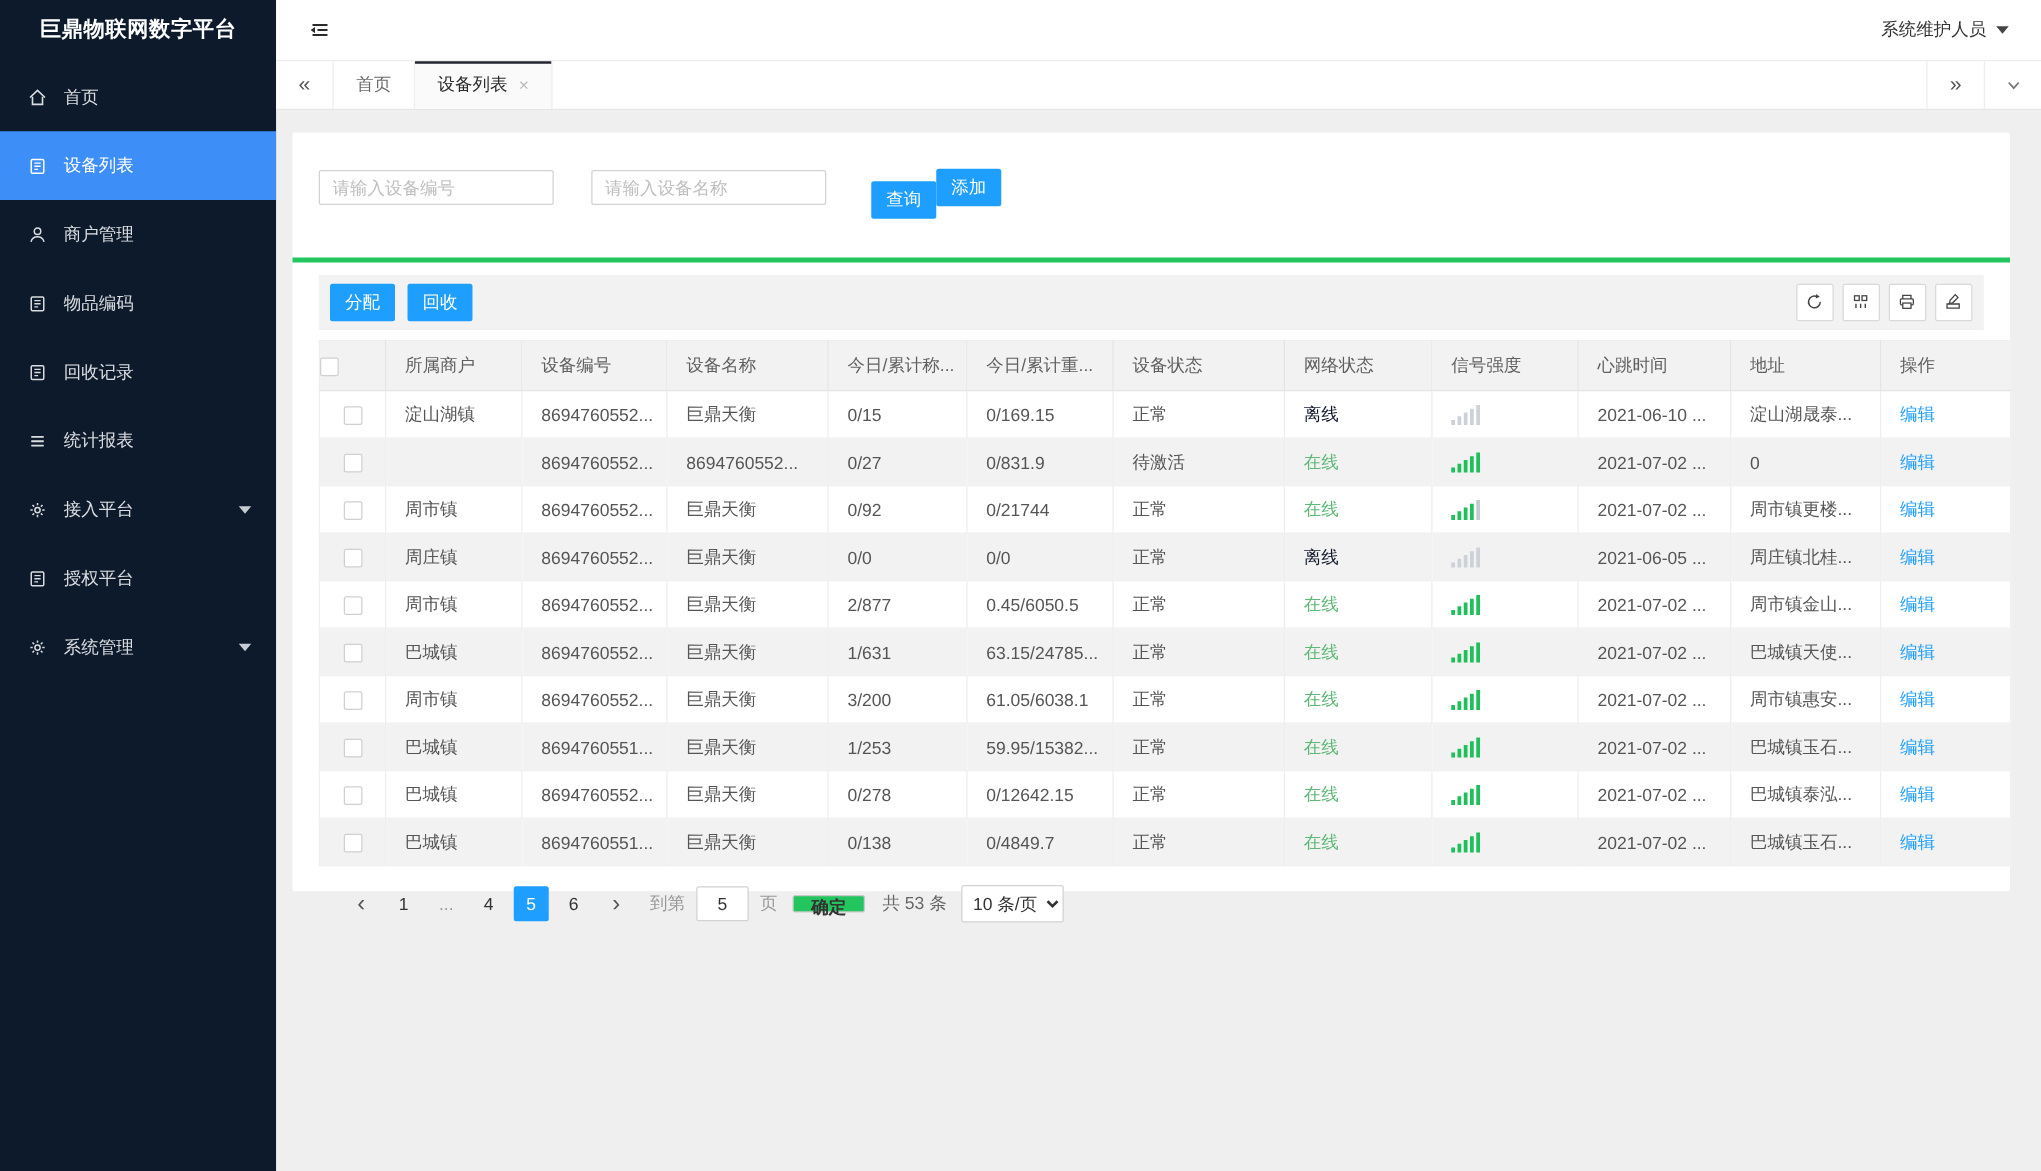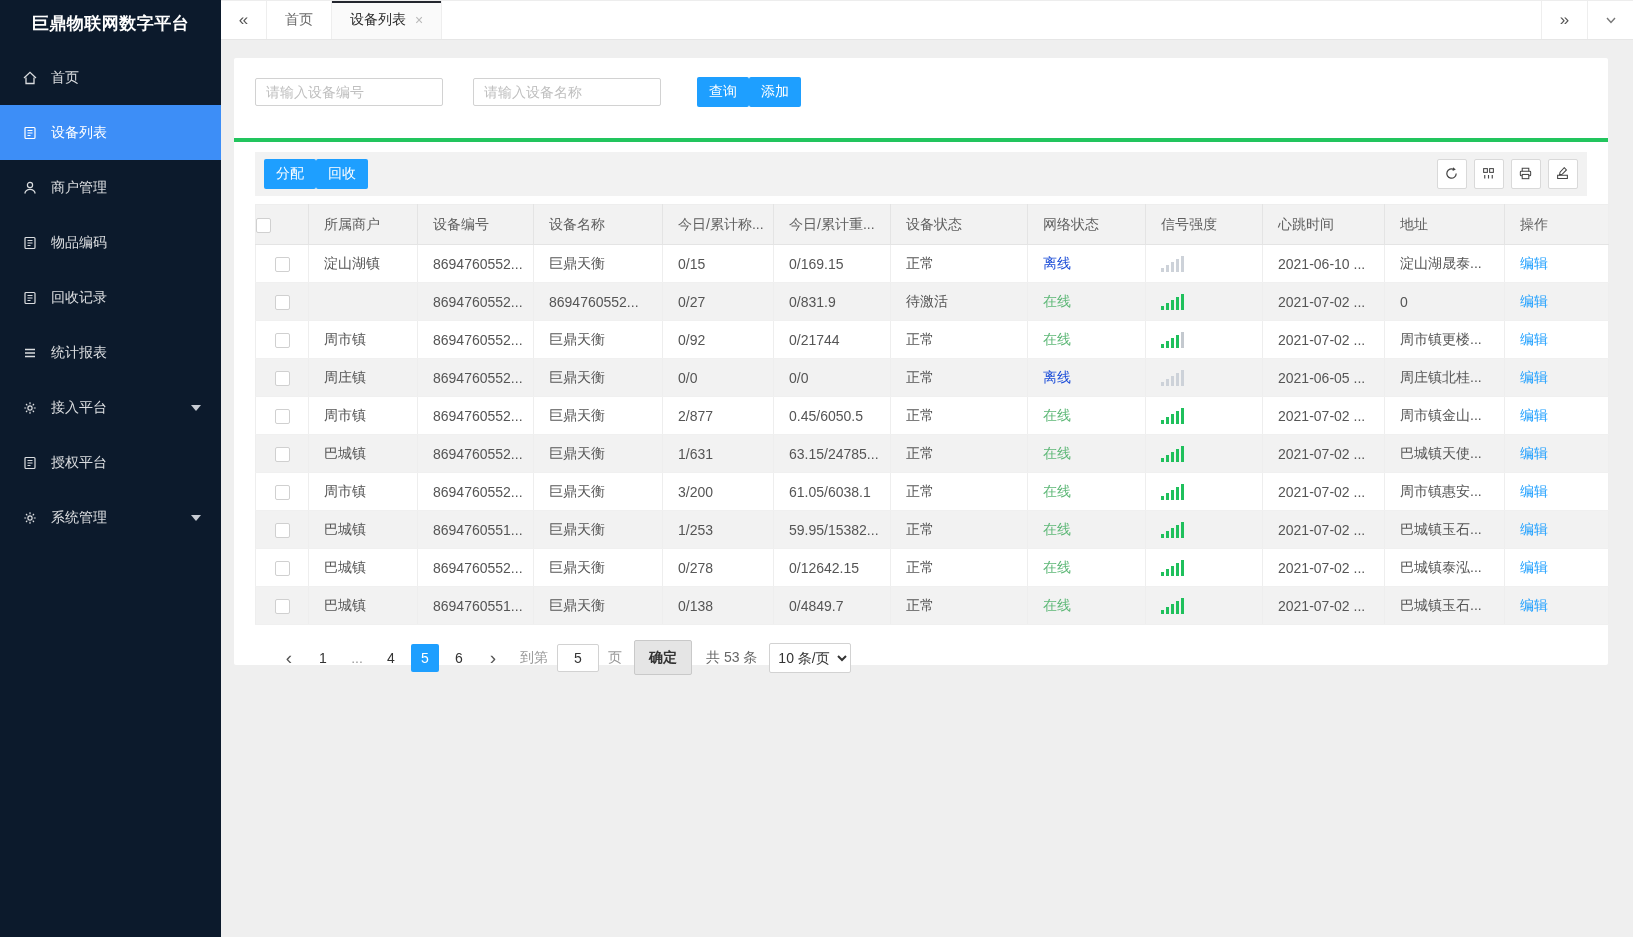--- a/index.html
+++ b/index.html
@@ -36,57 +36,57 @@
   .tab-right { margin-left:auto; display:flex; }
   .chev-dn svg { width:14px; height:14px; }
 
   
   .content { flex:1; padding:18px 25px 0 13px; }
   .panel { background:#fff; border-radius:2px; height:607px; }
 
   .search-row { display:flex; align-items:center; padding:19px 21px 31px 21px; border-bottom:4px solid #22c55e; }
   .txt-input { width:188px; height:28px; border:1px solid #d2d2d2; border-radius:2px; padding:0 10px; font-size:14px; color:#333; outline:none; font-family:inherit; }
   .txt-input::placeholder { color:#bfbfbf; }
-  .ml30 { margin-left:30px; } .ml36 { margin-left:36px; } .ml16 { }
+  .ml30 { margin-left:30px; } .ml36 { margin-left:36px;margin-top:20px; } .ml16 { }
   .btn { height:30px; padding:0 12px; background:#1e9fff; color:#fff; border:none; border-radius:2px; font-size:14px; cursor:pointer; font-family:inherit; }
 
   .grid-wrap { margin:10px 21px 0 21px; }
   .band { background:#f2f2f2; height:44px; display:flex; align-items:center; justify-content:space-between; padding:0 9px; }
-  .band-left { display:flex; }
+  .band-left { display:flex; gap:10px; }
   .band-right { display:flex; gap:7px; }
   .icon-btn { width:30px; height:30px; background:#fff; border:1px solid #d9d9d9; border-radius:2px; display:flex; align-items:center; justify-content:center; color:#444; cursor:pointer; }
   .icon-btn svg { width:15px; height:15px; }
 
   table.grid { width:100%; border-collapse:collapse; table-layout:fixed; background:#fff; border:1px solid #eee; margin-top:8px; }
   .grid th { background:#f2f2f2; height:40px; font-weight:normal; color:#5f5f5f; text-align:left; padding:0 15px; border-right:1px solid #e4e4e4; border-bottom:1px solid #e4e4e4; white-space:nowrap; overflow:hidden; }
   .grid td { height:38px; padding:0 15px; color:#555; border-right:1px solid #eee; border-bottom:1px solid #f0f0f0; white-space:nowrap; overflow:hidden; }
   .grid th:last-child, .grid td:last-child { border-right:none; }
   .grid tr.even td { background:#f2f2f2; }
   .cb-col { text-align:center; padding:0 !important; }
   .cbx { display:inline-block; width:15px; height:15px; background:#fff; border:1px solid #d0d0d0; border-radius:2px; vertical-align:middle; cursor:pointer; }
-  td.red { color:#1d4ed8; }
+  td.red { color:#0f172a; }
   td.green { color:#5fb878; }
   .sig { display:flex; align-items:flex-end; gap:2px; height:16px; }
   .sig i { display:block; width:3px; background:#1fc05c; }
   .sig i:nth-child(1){height:4px;} .sig i:nth-child(2){height:7px;} .sig i:nth-child(3){height:10px;} .sig i:nth-child(4){height:13px;} .sig i:nth-child(5){height:16px;}
   .sig.off i { background:#cdd2d9; }
   .sig.four i:nth-child(5) { background:#c4c9cf; }
   .edit-link { color:#1e9fff; text-decoration:none; cursor:pointer; }
 
   
   .pager { display:flex; align-items:center; padding:15px 21px; }
   .pg-arrow { width:26px; text-align:center; font-size:19px; color:#555; cursor:pointer; line-height:1; }
   .pg-pages { display:flex; align-items:center; margin:0 4px; }
   .pg-num { min-width:28px; height:28px; line-height:28px; text-align:center; color:#333; margin:0 3px; cursor:pointer; border-radius:2px; }
   .pg-num.ellipsis { color:#999; cursor:default; }
   .pg-num.active { background:#1e9fff; color:#fff; }
   .jump-label { color:#999; margin-left:14px; }
   .jump-input { width:42px; height:28px; border:1px solid #d2d2d2; border-radius:2px; text-align:center; font-size:14px; color:#333; margin:0 9px; outline:none; font-family:inherit; }
   .page-unit { color:#999; }
-  .confirm { margin-left:12px; height:35px; padding:0 14px; background:#e5e5e5; border:1px solid #c9c9c9; border-radius:2px; font-size:14px; font-weight:bold; color:#333; cursor:pointer; font-family:inherit; }
+  .confirm { margin-left:12px; height:14px; padding:0 14px; background:#22c55e; border:1px solid #c9c9c9; border-radius:2px; font-size:14px; font-weight:bold; color:#333; cursor:pointer; font-family:inherit; }
   .total { margin-left:14px; color:#666; }
   .size-select { margin-left:12px; height:30px; border:1px solid #d2d2d2; border-radius:2px; background:#fff; color:#333; font-size:14px; padding:0 4px; outline:none; font-family:inherit; }
 </style>
 </head>
 <body>
 
 <div class="app">
 
   <aside class="sidebar">
     <div class="side-title">巨鼎物联网数字平台</div>
@@ -171,20 +171,32 @@
             </svg>
           </span>
           <span class="mi-label">系统管理</span>
           <i class="caret"></i>
         </div>
       </nav>
   </aside>
 
   <div class="main">
 
+    <header class="topbar">
+      <span class="fold">
+        <svg width="20" height="20" viewBox="0 0 20 20">
+            <path d="M5 6 H17 M9 10 H17 M5 14 H17" stroke="currentColor" stroke-width="1.6" fill="none"></path>
+            <path d="M7 7.5 L3.5 10 L7 12.5 Z" fill="currentColor"></path>
+          </svg>
+      </span>
+      <span class="user">
+        <span>系统维护人员</span>
+        <i class="caret-dn"></i>
+      </span>
+    </header>
 
     <div class="tabbar">
       <span class="tab-nav brd-r">«</span>
       <div class="tabs">
           <div class="tab">
             <span class="tab-label">首页</span>
           </div>
           <div class="tab active">
             <span class="tab-label">设备列表</span>
             <span class="tab-close">×</span>

